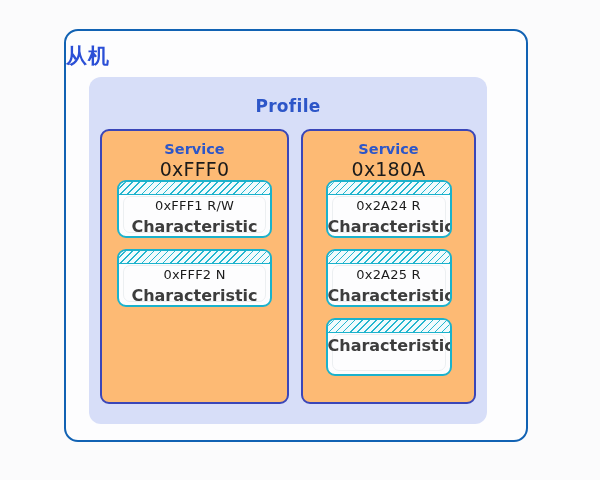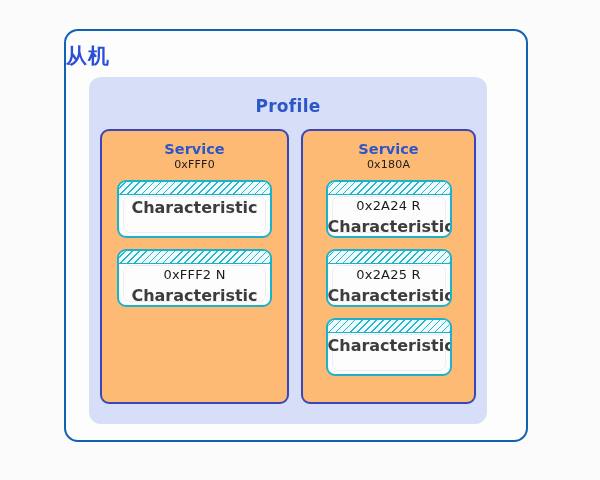--- a/index.html
+++ b/index.html
@@ -93,21 +93,21 @@
   }
   .service-label {
     display: block;
     font-size: 14.5px;
     font-weight: 700;
     color: #2d56c8;
     line-height: 1.25;
   }
   .service-uuid {
     display: block;
-    font-size: 11px;
+    font-size: 19px;
     font-weight: 400;
     color: #1b1b1b;
     line-height: 1.25;
     letter-spacing: 0.2px;
   }
 
   
   .char-list {
     position: absolute;
     left: 0;
@@ -215,20 +215,21 @@
           <span class="service-label">Service</span>
           <span class="service-uuid">0xFFF0</span>
         </div>
 
         <div class="char-list">
 
           <div class="char-card">
             <div class="char-hatch"></div>
             <div class="char-inner"></div>
             <div class="char-text">
+              <span class="char-id">0xFFF1  R/W</span>
               <span class="char-kind">Characteristic</span>
             </div>
           </div>
 
           <div class="char-card">
             <div class="char-hatch"></div>
             <div class="char-inner"></div>
             <div class="char-text">
               <span class="char-id">0xFFF2  N</span>
               <span class="char-kind">Characteristic</span>

